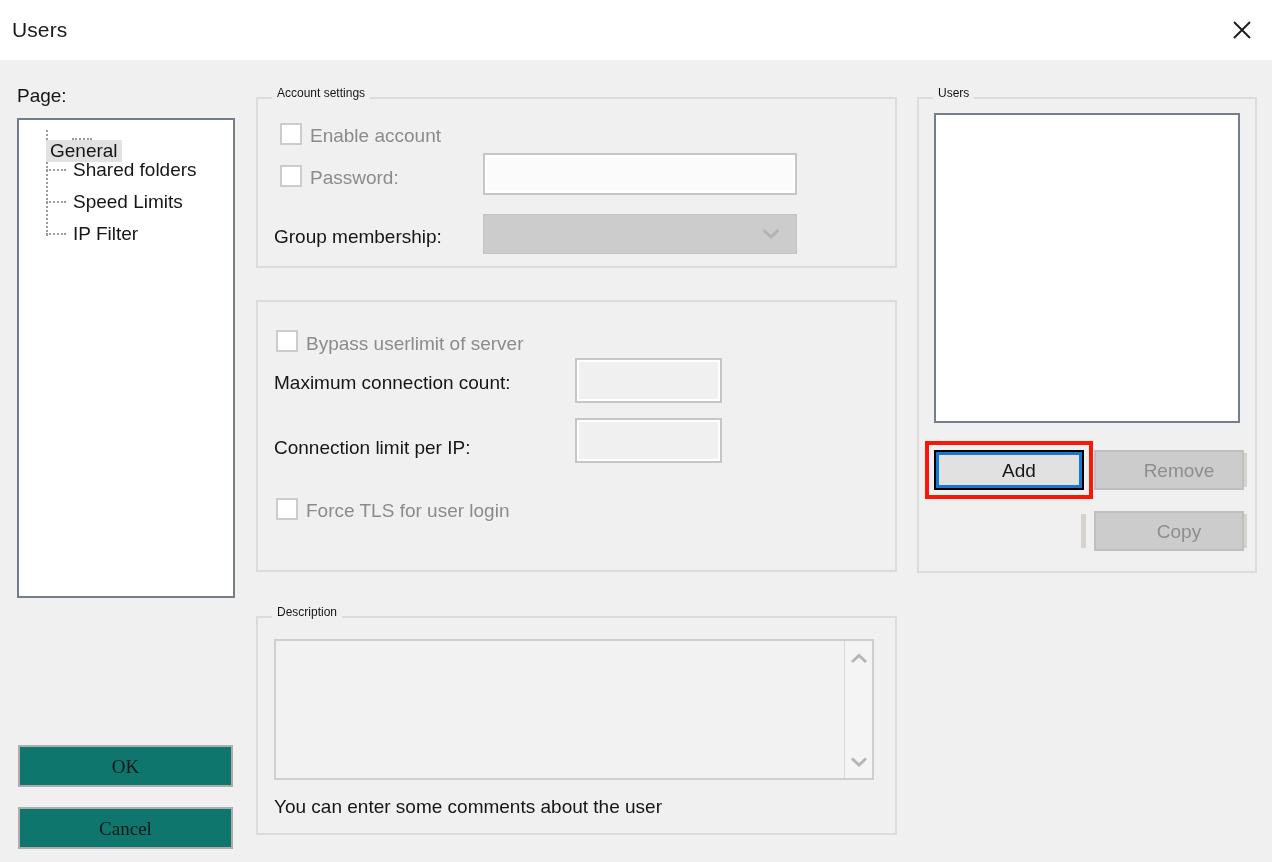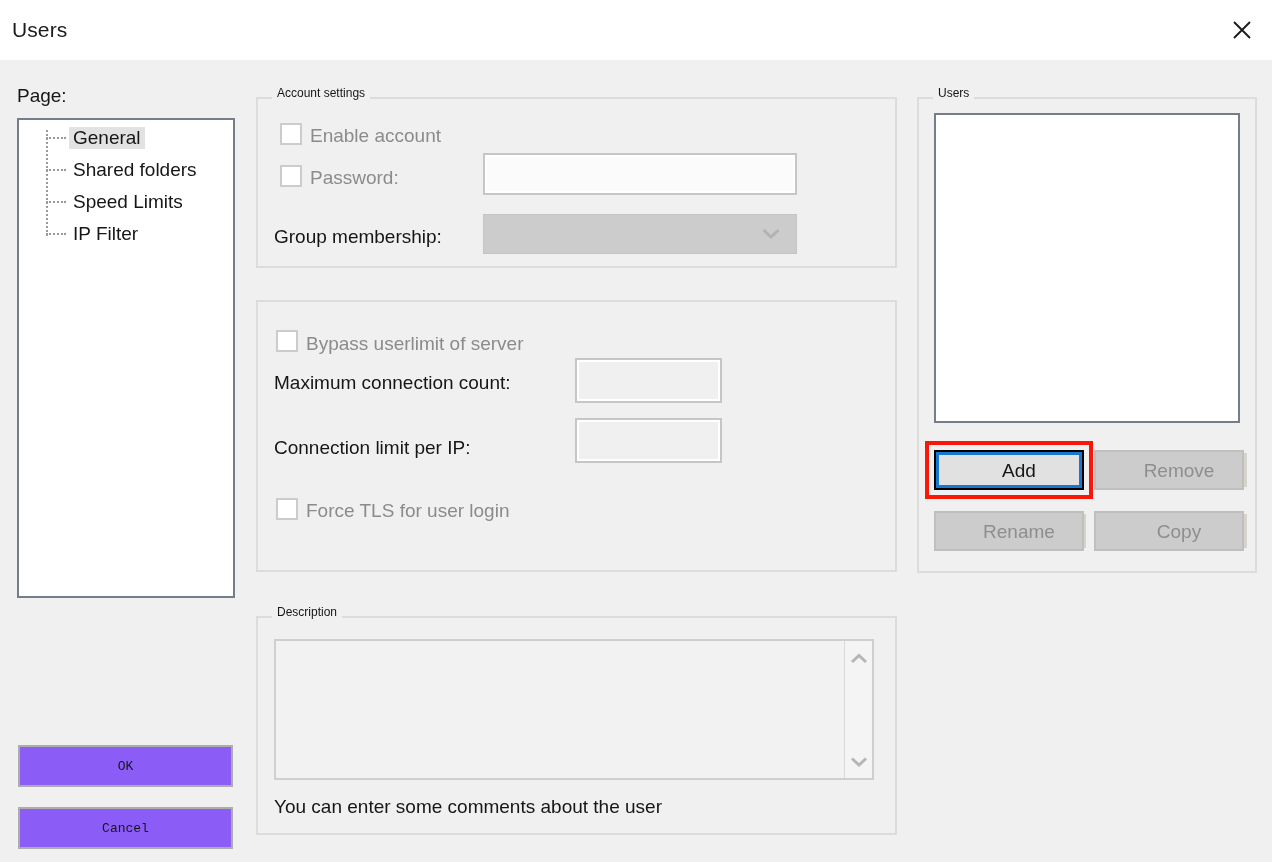--- a/index.html
+++ b/index.html
@@ -97,29 +97,29 @@
     line-height: 1;
   }
   .tree-text.selected {
     background: #e2e2e2;
   }
 
   
   .btn {
     position: absolute;
     box-sizing: border-box;
-    background: #8b5cf6;
+    background: #0f766e;
     border: 2px solid #adadad;
-    font-size: 13px;
+    font-size: 19px;
     color: #161616;
     display: flex;
     align-items: center;
     justify-content: center;
     cursor: default;
-    font-family: Liberation Mono, monospace;
+    font-family: Liberation Serif, serif;
     line-height: 1;
   }
   .btn-ok     { left: 18px; top: 745px; width: 215px; height: 42px; }
   .btn-cancel { left: 18px; top: 807px; width: 215px; height: 42px; }
 
   
   .group {
     position: absolute;
     box-sizing: border-box;
     border: 2px solid #dcdcdc;
@@ -279,21 +279,21 @@
         <path d="M5 5 L21 21 M21 5 L5 21" stroke="#1b1b1b" stroke-width="1.9" fill="none"></path>
       </svg>
     </div>
   </div>
 
   <div class="lbl page-label">Page:</div>
 
   <div class="treebox">
     <div class="tree-vline"></div>
 
-    <div class="tree-item" style="top:6px;">
+    <div class="tree-item" style="top:18px;flex-direction:column;">
       <span class="tree-stub"></span>
       <span class="tree-text selected">General</span>
     </div>
 
     <div class="tree-item" style="top:38px;">
       <span class="tree-stub"></span>
       <span class="tree-text">Shared folders</span>
     </div>
 
     <div class="tree-item" style="top:70px;">
@@ -372,18 +372,17 @@
 
   <div class="userlist"></div>
 
   <div class="ubtn enabled btn-add">Add</div>
   <div class="annot"></div>
 
   <div class="btn-edge" style="left:1242px; top:453px;"></div>
   <div class="ubtn btn-remove">Remove</div>
 
   <div class="btn-edge" style="left:1081px; top:514px;"></div>
-  <div class="ubtn btn-rename">Rename</div>
 
   <div class="btn-edge" style="left:1242px; top:514px;"></div>
   <div class="ubtn btn-copy">Copy</div>
 
 </div>
 
 </body></html>

